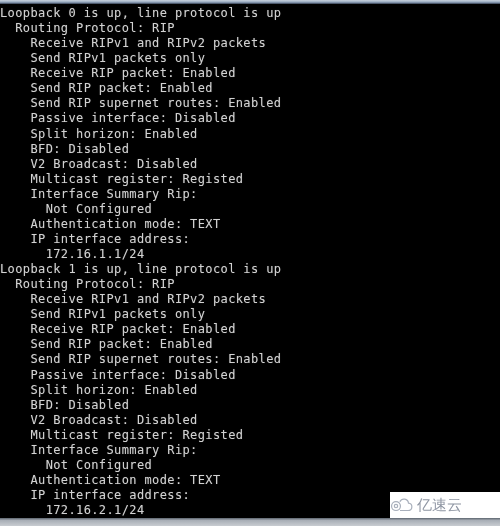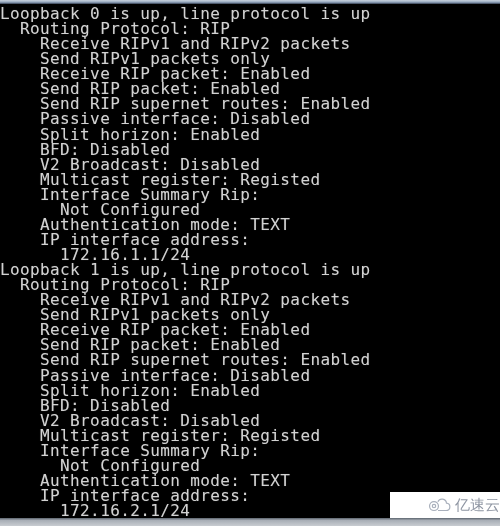--- a/index.html
+++ b/index.html
@@ -51,39 +51,39 @@
 
   .console-text {
     position: absolute;
     left: 0;
     top: 2px;
     width: 500px;
     margin: 0;
     padding: 0;
     color: #d2d2d2;
     font-family: "DejaVu Sans Mono", "Liberation Mono", monospace;
-    font-size: 16px;
+    font-size: 12px;
     line-height: 15.06px;
     letter-spacing: 0.38px;
     white-space: pre;
     font-weight: normal;
     text-shadow: 0 0 1px rgba(190,190,190,0.35);
   }
 
   
   .watermark {
     position: absolute;
     right: 0;
     bottom: 8px;
     width: 110px;
     height: 26px;
     background: #ffffff;
     display: flex;
     align-items: center;
-    justify-content: flex-end;
+    justify-content: flex-start;
     gap: 3px;
   }
   .watermark .wm-icon {
     display: block;
     width: 24px;
     height: 16px;
     flex: 0 0 auto;
   }
   .watermark .wm-text {
     font-family: "DejaVu Sans", "Liberation Sans", sans-serif;

